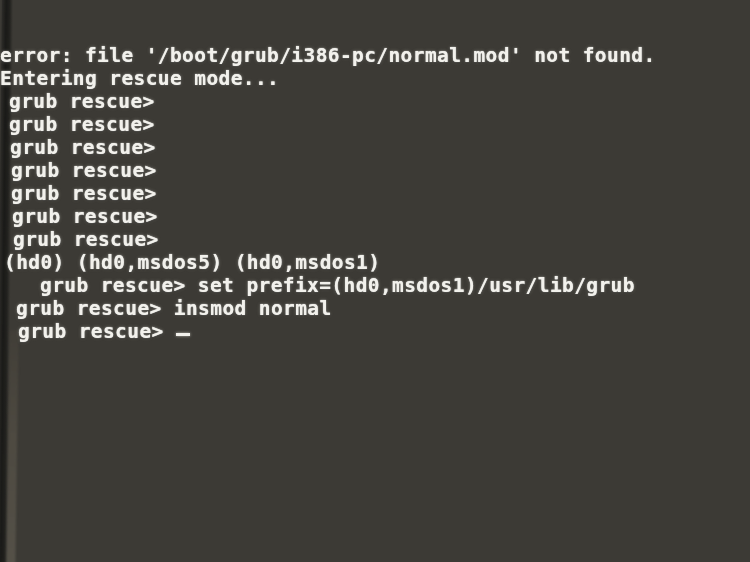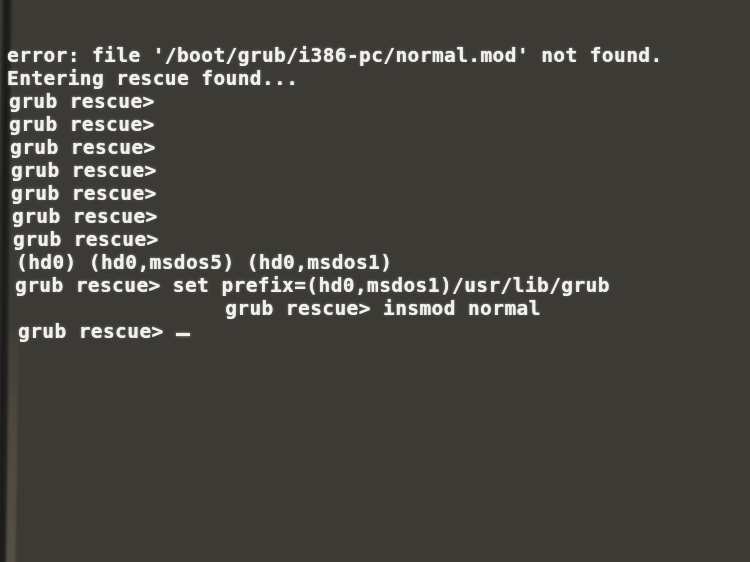--- a/index.html
+++ b/index.html
@@ -151,29 +151,29 @@
     letter-spacing: 0.4px;
     color: #f2f1ec;
     text-shadow:
       0 0 1.1px rgba(255,255,255,0.85),
       0 0 3.5px rgba(226,226,216,0.35),
       0 1px 1.6px rgba(0,0,0,0.55);
     font-weight: 700;
   }
 
   
-  .i0  { padding-left: 7px;  }
+  .i0  { padding-left: 0;  }
   .i1  { padding-left: 9px;  }
   .i2  { padding-left: 10px; }
   .i3  { padding-left: 11px; }
   .i4  { padding-left: 12px; }
   .i5  { padding-left: 13px; }
-  .i6  { padding-left: 16px; }
-  .i7  { padding-left: 15px; }
-  .i8  { padding-left: 16px; text-align: center; }
+  .i6  { padding-left: 4px; }
+  .i7  { padding-left: 15px; margin-left: 25px; }
+  .i8  { padding-left: 16px; }
   .i9  { padding-left: 18px; }
 
   
   .cursor-line .cursor {
     display: inline-block;
     width: 14px;
     height: 3px;
     background: #f2f1ec;
     vertical-align: baseline;
     margin-bottom: 2px;
@@ -195,21 +195,21 @@
     <div class="layer glare-right"></div>
     <div class="layer smudge-tr"></div>
     <div class="layer vignette-top"></div>
 
     <div id="bezel-left"></div>
     <div id="bezel-left-edge"></div>
 
     <div id="console">
 
       <div class="line i0">error: file '/boot/grub/i386-pc/normal.mod' not found.</div>
-      <div class="line i0">Entering rescue found...</div>
+      <div class="line i0">Entering rescue mode...</div>
 
       <div class="line i1">grub rescue&gt;</div>
       <div class="line i1">grub rescue&gt;</div>
       <div class="line i2">grub rescue&gt;</div>
       <div class="line i3">grub rescue&gt;</div>
       <div class="line i3">grub rescue&gt;</div>
       <div class="line i4">grub rescue&gt;</div>
       <div class="line i5">grub rescue&gt;</div>
 
       <div class="line i6">(hd0) (hd0,msdos5) (hd0,msdos1)</div>

